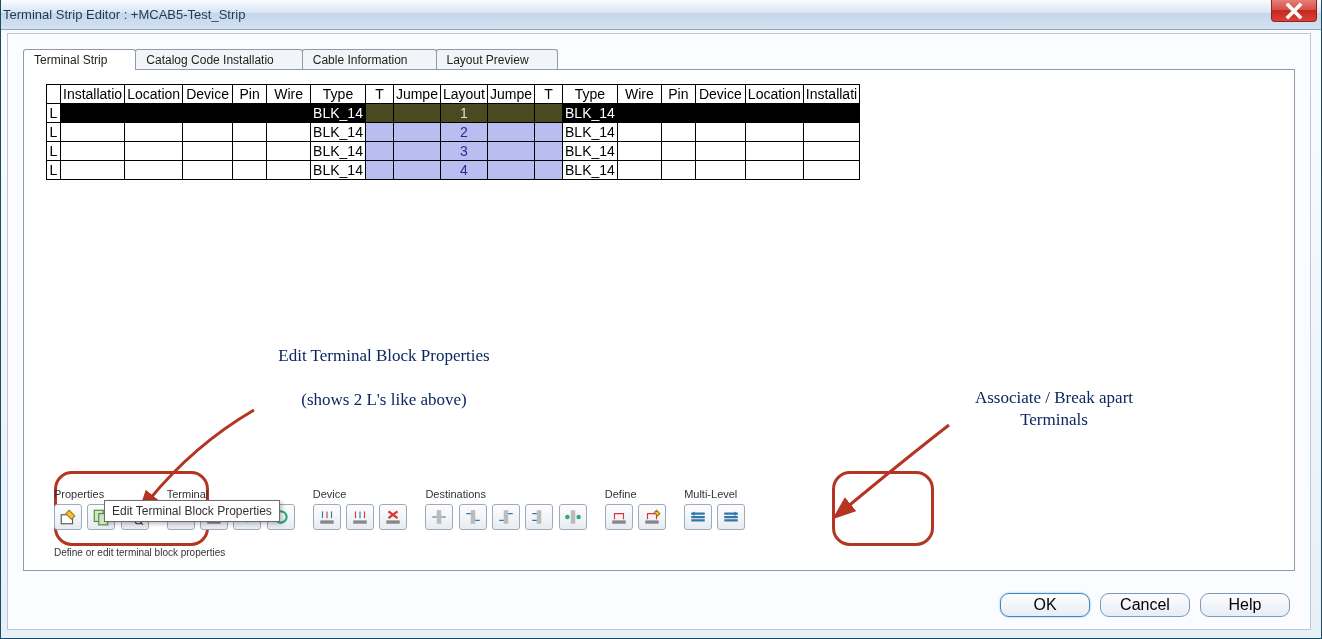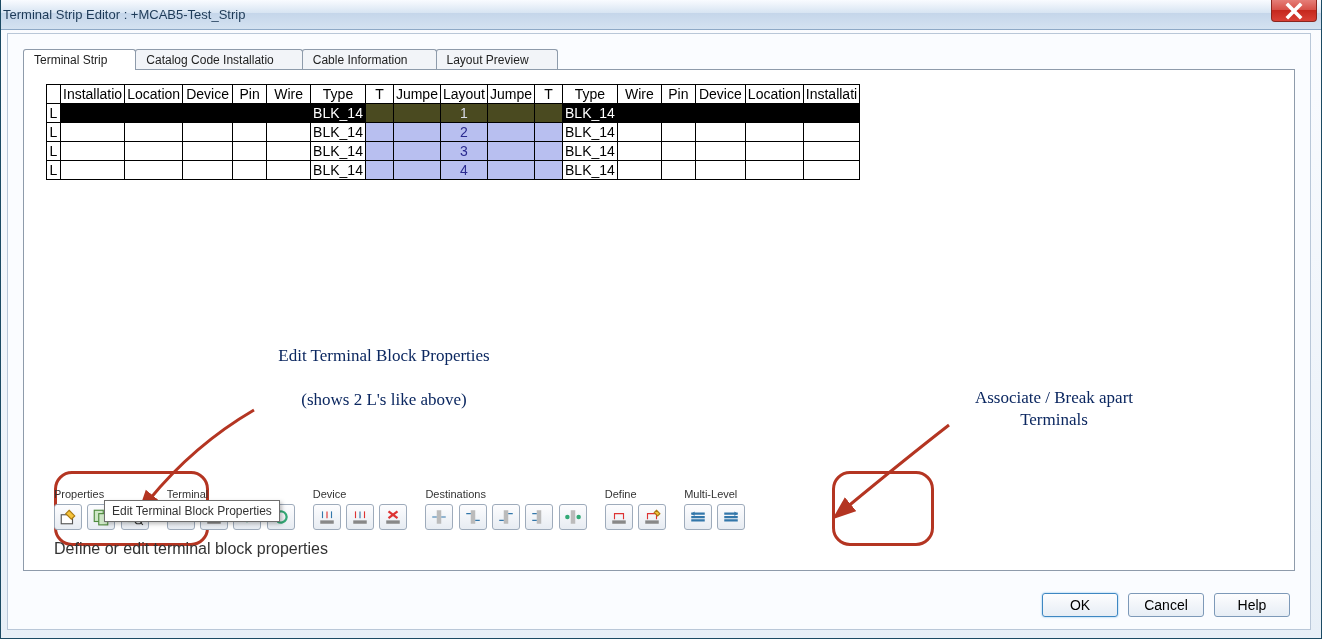--- a/index.html
+++ b/index.html
@@ -91,25 +91,25 @@
 .row-sel td { background: #000; color: #fff; }
 .row-sel td.mid-sel { background: #4a4a20; }
 .num-cell { background: #b8bff0; color: #2a2a8f; }
 .mid-cell { background: #b8bff0; }
 .btn-row {
   position: absolute;
   right: 20px; bottom: 12px;
   display: flex; gap: 10px;
 }
 .std-btn {
-  width: 76px; height: 24px;
+  width: 90px; height: 24px;
   border: 1px solid #7d99b8;
-  border-radius: 3px;
+  border-radius: 9px;
   background: linear-gradient(to bottom, #fdfdfe, #e6edf5);
-  font-size: 14px;
+  font-size: 16px;
   cursor: pointer;
 }
 .std-btn.default {
   border: 1px solid #3e87c2;
   box-shadow: 0 0 2px #6fb5e6;
 }
 .tool-groups {
   position: absolute;
   left: 22px; bottom: 32px;
   display: flex; 
@@ -162,21 +162,21 @@
   background: #fff;
   border: 1px solid #6e6e6e;
   padding: 3px 7px;
   font-size: 12px;
   color: #333;
   box-shadow: 2px 2px 4px rgba(0,0,0,0.25);
 }
 .status-line {
   position: absolute;
   left: 30px; bottom: 12px;
-  font-size: 16px;
+  font-size: 10px;
   color: #333;
 }
 svg.icon { width: 18px; height: 18px; }
 </style>
 </head>
 <body>
 
 <div class="window">
   <div class="titlebar">
     <span>Terminal Strip Editor : +MCAB5-Test_Strip</span>

